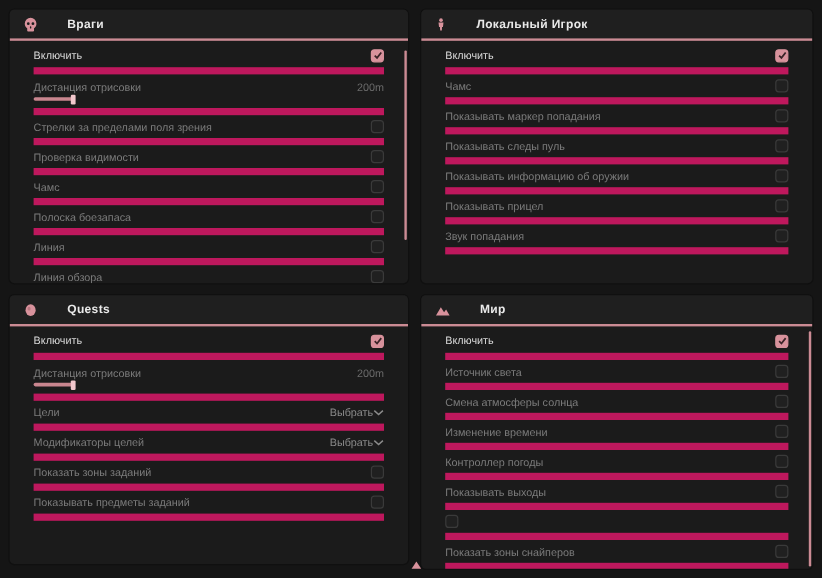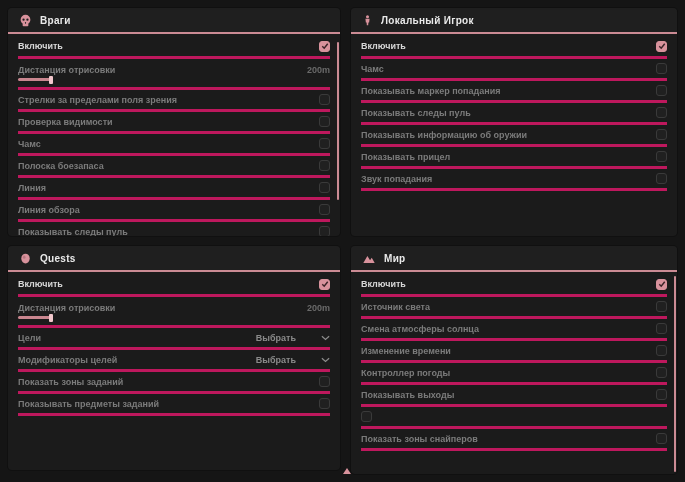--- a/index.html
+++ b/index.html
@@ -10,45 +10,45 @@
   }
   .panel{
     position:absolute;background:#1b1b1b;border-radius:4px;overflow:hidden;
     box-shadow:0 0 0 1px #101010;
   }
   #panel0{left:8px;top:8px;width:332px;height:228px}
   #panel1{left:351px;top:8px;width:326px;height:228px}
   #panel2{left:8px;top:246px;width:332px;height:224px}
   #panel3{left:351px;top:246px;width:326px;height:228px}
   .panel-header{
-    height:24px;display:flex;align-items:center;gap:8px;padding:0 11px;
+    height:24px;display:flex;align-items:center;gap:24px;padding:0 11px;
     background:#1f1f1f;border-bottom:2px solid #cb8b94;
   }
   .p-icon{display:flex;align-items:center}
   .p-title{font-size:10px;font-weight:bold;color:#e9e9e9;letter-spacing:.3px}
   .rows{padding:2px 0}
   .row{
     display:flex;align-items:center;justify-content:space-between;
-    height:19px;margin:0 10px;border-bottom:3px solid #be185d;
-    font-size:9px;color:#7b7b7b;font-weight:bold;
+    height:19px;margin:0 20px;border-bottom:6px solid #be185d;
+    font-size:9px;color:#7b7b7b;
   }
   .row.primary{color:#d8d8d8;height:20px}
   .box{
     width:11px;height:11px;border-radius:3px;background:#202020;
     border:1px solid #3a3a3a;display:flex;align-items:center;justify-content:center;
     flex:0 0 auto;box-sizing:border-box;
   }
   .box.on{background:#d8929c;border-color:#d8929c}
   .row.slider-row{height:28px;flex-direction:column;align-items:stretch;justify-content:center;gap:3px}
   .sl-top{display:flex;justify-content:space-between}
   .sl-val{color:#6a6a6a;font-size:9px}
   .track{position:relative;height:4px;width:100%}
   .fill{position:absolute;left:0;top:0;height:3px;width:33px;background:#c9868f;border-radius:2px}
   .knob{position:absolute;left:31px;top:-2px;width:4px;height:8px;background:#f1c7cc;border-radius:1px}
-  .sel{display:flex;align-items:center;gap:25px;color:#8a8a8a;font-size:9px}
+  .sel{display:flex;align-items:center;gap:0;color:#8a8a8a;font-size:9px}
   .scrollbar{position:absolute;width:2px;background:#cb8b94;right:1px;border-radius:1px}
   #sb0{top:34px;height:158px}
   #sb3{top:30px;height:196px}
   #cursor{
     position:absolute;left:343px;top:468px;width:0;height:0;
     border-left:4px solid transparent;border-right:4px solid transparent;
     border-bottom:6px solid #d8929c;
   }
 </style>
 </head>

